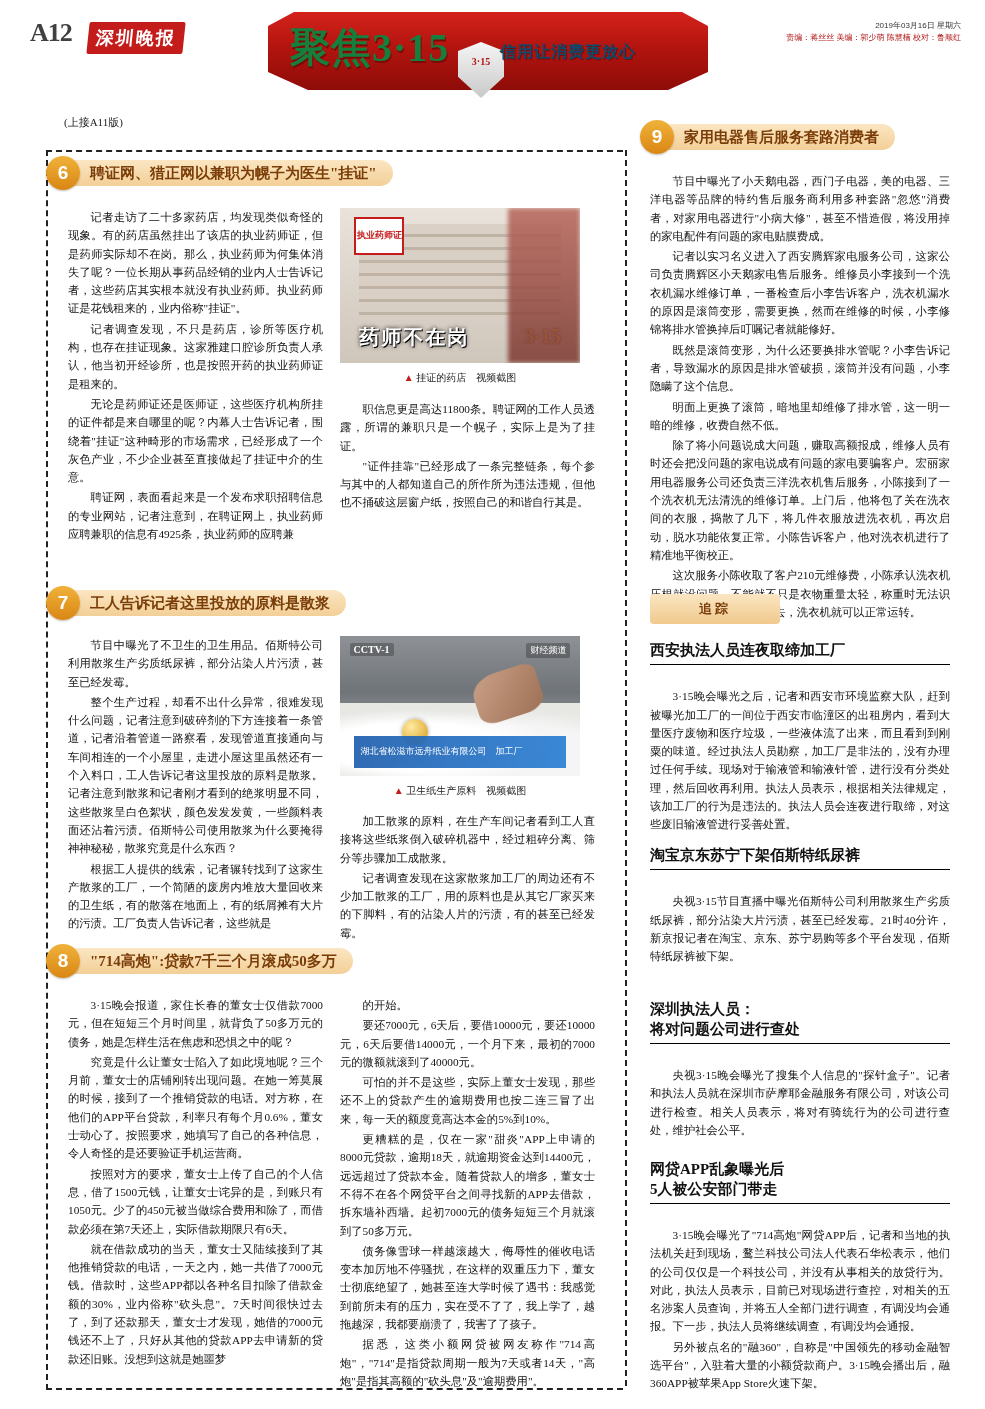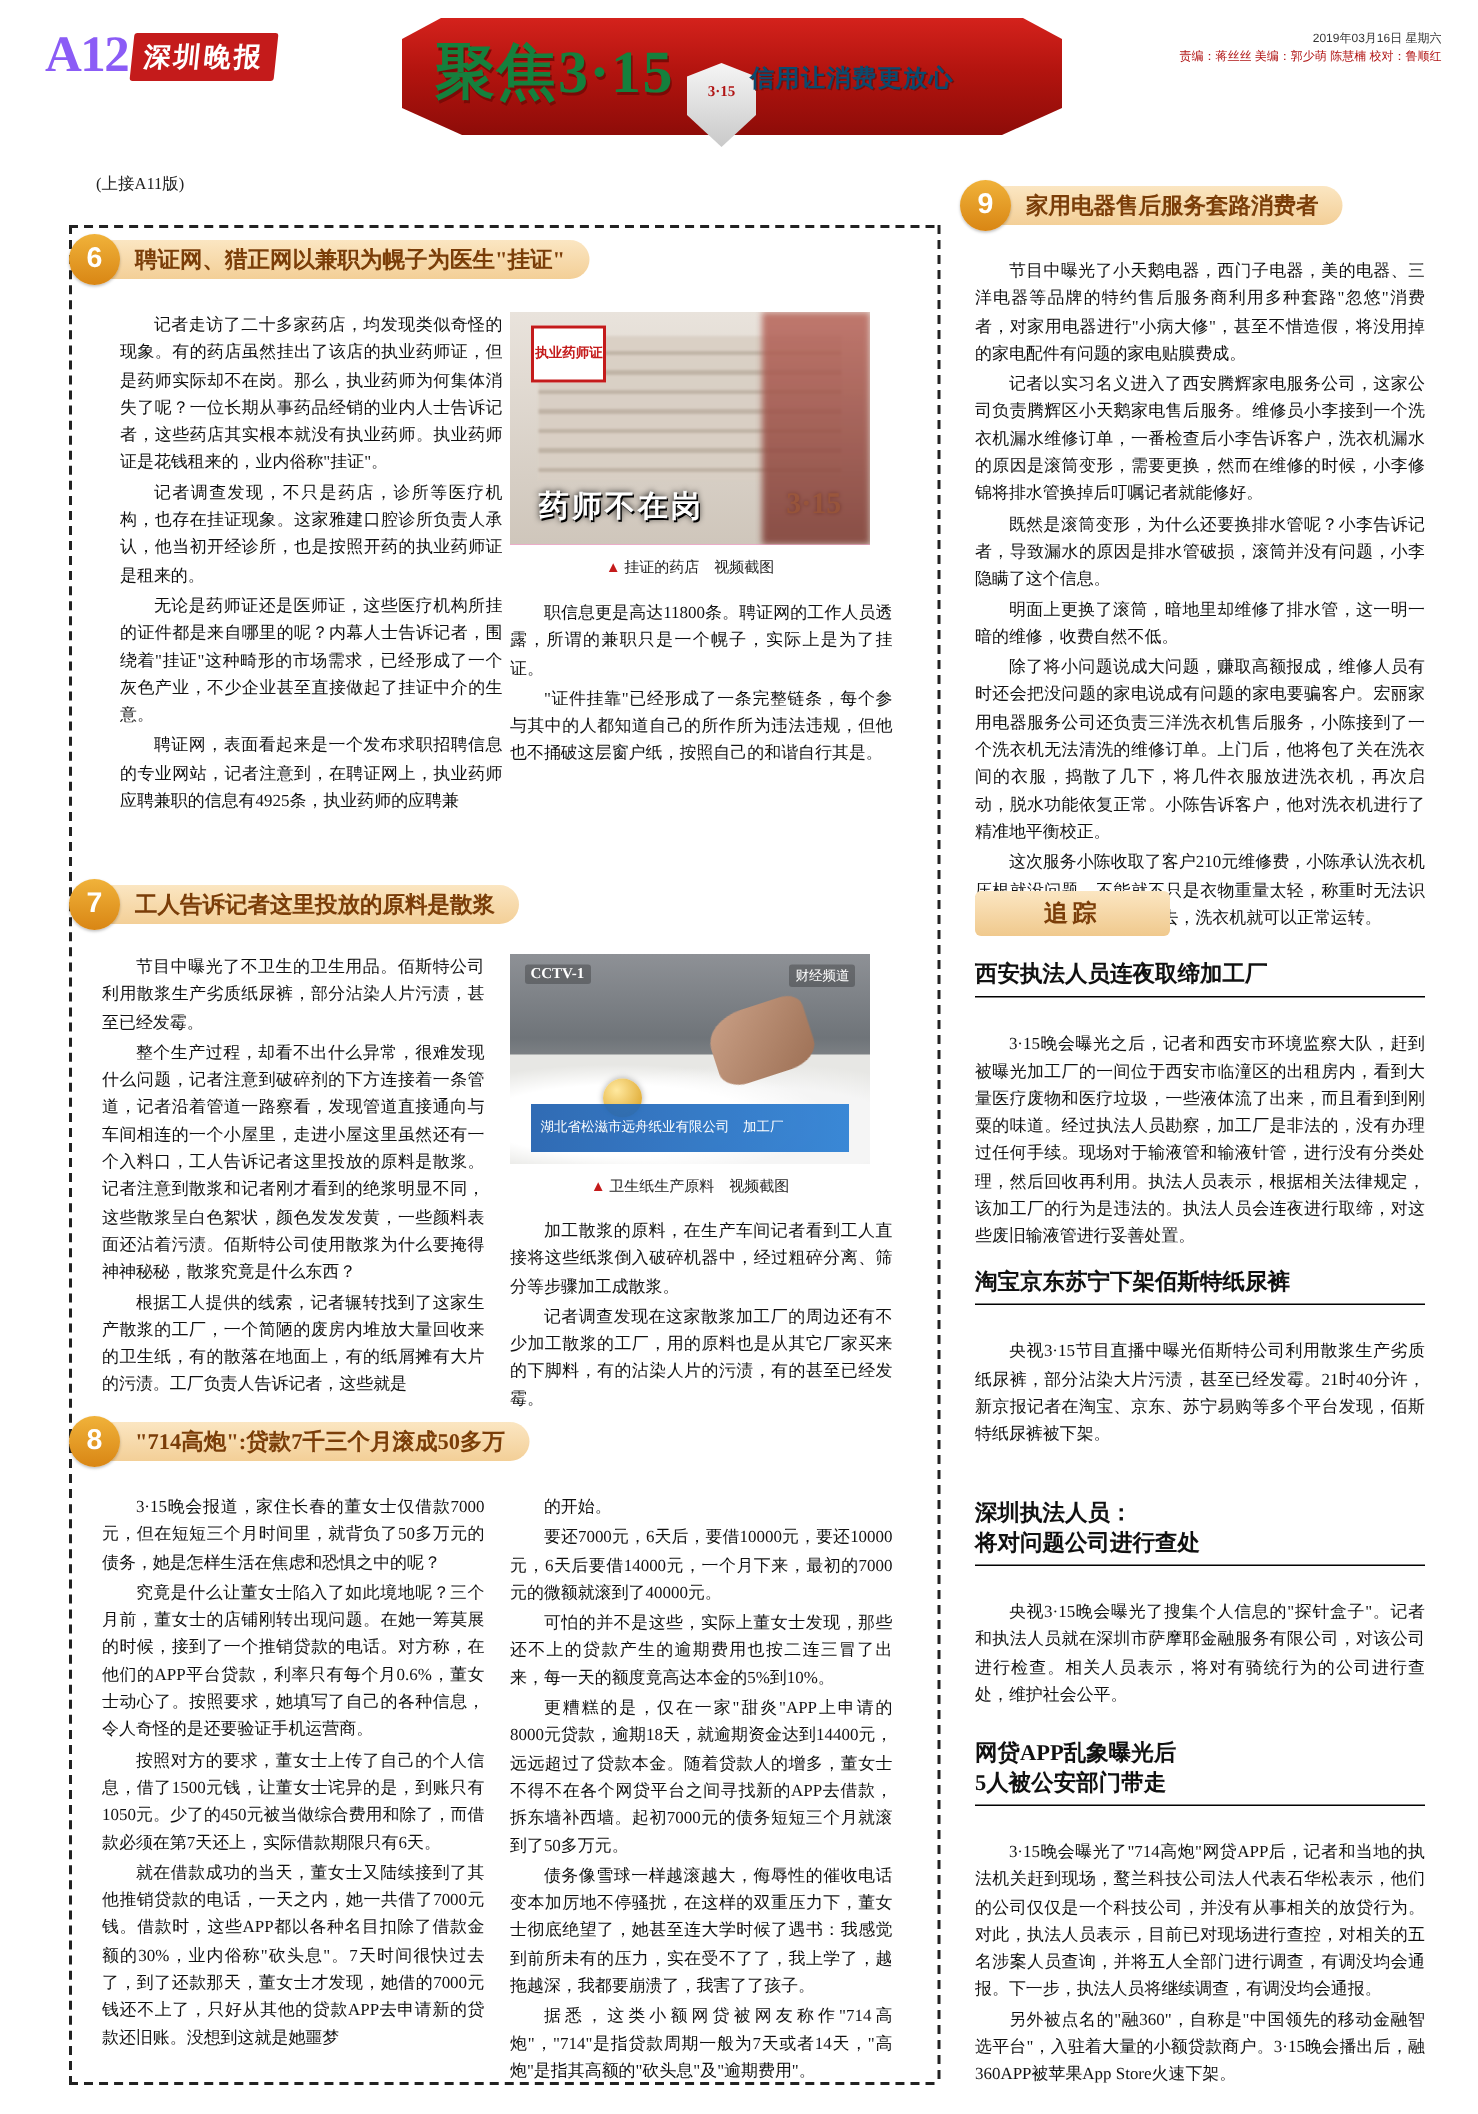--- a/index.html
+++ b/index.html
@@ -11,21 +11,21 @@
     position:relative;
     overflow:hidden;
   }
   .page{position:relative;width:985px;height:1409px;}
 
   
   .masthead{position:absolute;left:0;top:0;width:985px;height:100px;}
   .page-num{
     position:absolute;left:30px;top:18px;
     font-family:"Liberation Serif", serif;
-    font-size:34px;font-weight:bold;letter-spacing:-1px;color:#8b5cf6;
+    font-size:26px;font-weight:bold;letter-spacing:-1px;color:#404040;
   }
   .paper-logo{
     position:absolute;left:88px;top:22px;
     background:#c41b1b;color:#fff;
     font-family:"Liberation Serif", serif;
     font-size:18px;font-weight:bold;
     padding:4px 8px;letter-spacing:2px;
     border-radius:2px;
     transform:skewX(-6deg);
   }
@@ -202,21 +202,21 @@
     background:radial-gradient(circle at 35% 30%,#ffe9a0,#d79a17);
     box-shadow:0 0 4px rgba(0,0,0,.35);
   }
 
   
   .track-head{
     position:absolute;left:650px;top:594px;width:130px;height:30px;
     background:linear-gradient(180deg,#fbe6c2,#f0c98d);
     border-radius:4px;
     display:flex;align-items:center;justify-content:center;
-    font-size:16px;font-weight:bold;color:#7a3d08;letter-spacing:3px;
+    font-size:13px;font-weight:bold;color:#7a3d08;letter-spacing:3px;
   }
   .r-title{
     font-size:15px;font-weight:bold;color:#111;line-height:1.35;
     font-family:"Liberation Serif", serif;
     border-bottom:1px solid #000;padding-bottom:4px;margin-bottom:22px;
   }
   .r-title.two{line-height:1.3;}
   .r-block{position:absolute;width:300px;font-size:11.3px;line-height:1.62;text-align:justify;}
   .r-block p{margin:0 0 2px 0;text-indent:2em;}
 </style>
@@ -244,21 +244,21 @@
   <div class="cont-note">(上接A11版)</div>
 
   <div class="left-frame"></div>
   <div class="vert-dash"></div>
 
   <div class="sec" style="left:46px;top:156px;width:560px;">
     <div class="sec-badge">6</div>
     <div class="sec-bar">聘证网、猎正网以兼职为幌子为医生"挂证"</div>
   </div>
 
-  <div class="col" style="left:68px;top:208px;width:255px;margin-left:12px;">
+  <div class="col" style="left:68px;top:208px;width:255px;">
     <p>记者走访了二十多家药店，均发现类似奇怪的现象。有的药店虽然挂出了该店的执业药师证，但是药师实际却不在岗。那么，执业药师为何集体消失了呢？一位长期从事药品经销的业内人士告诉记者，这些药店其实根本就没有执业药师。执业药师证是花钱租来的，业内俗称"挂证"。</p>
     <p>记者调查发现，不只是药店，诊所等医疗机构，也存在挂证现象。这家雅建口腔诊所负责人承认，他当初开经诊所，也是按照开药的执业药师证是租来的。</p>
     <p>无论是药师证还是医师证，这些医疗机构所挂的证件都是来自哪里的呢？内幕人士告诉记者，围绕着"挂证"这种畸形的市场需求，已经形成了一个灰色产业，不少企业甚至直接做起了挂证中介的生意。</p>
     <p>聘证网，表面看起来是一个发布求职招聘信息的专业网站，记者注意到，在聘证网上，执业药师应聘兼职的信息有4925条，执业药师的应聘兼</p>
   </div>
 
   <div class="figure" style="left:340px;top:208px;width:240px;height:155px;">
     <div class="figbox">
       <div class="ph1">
         <div class="tag">执业药师证</div>

